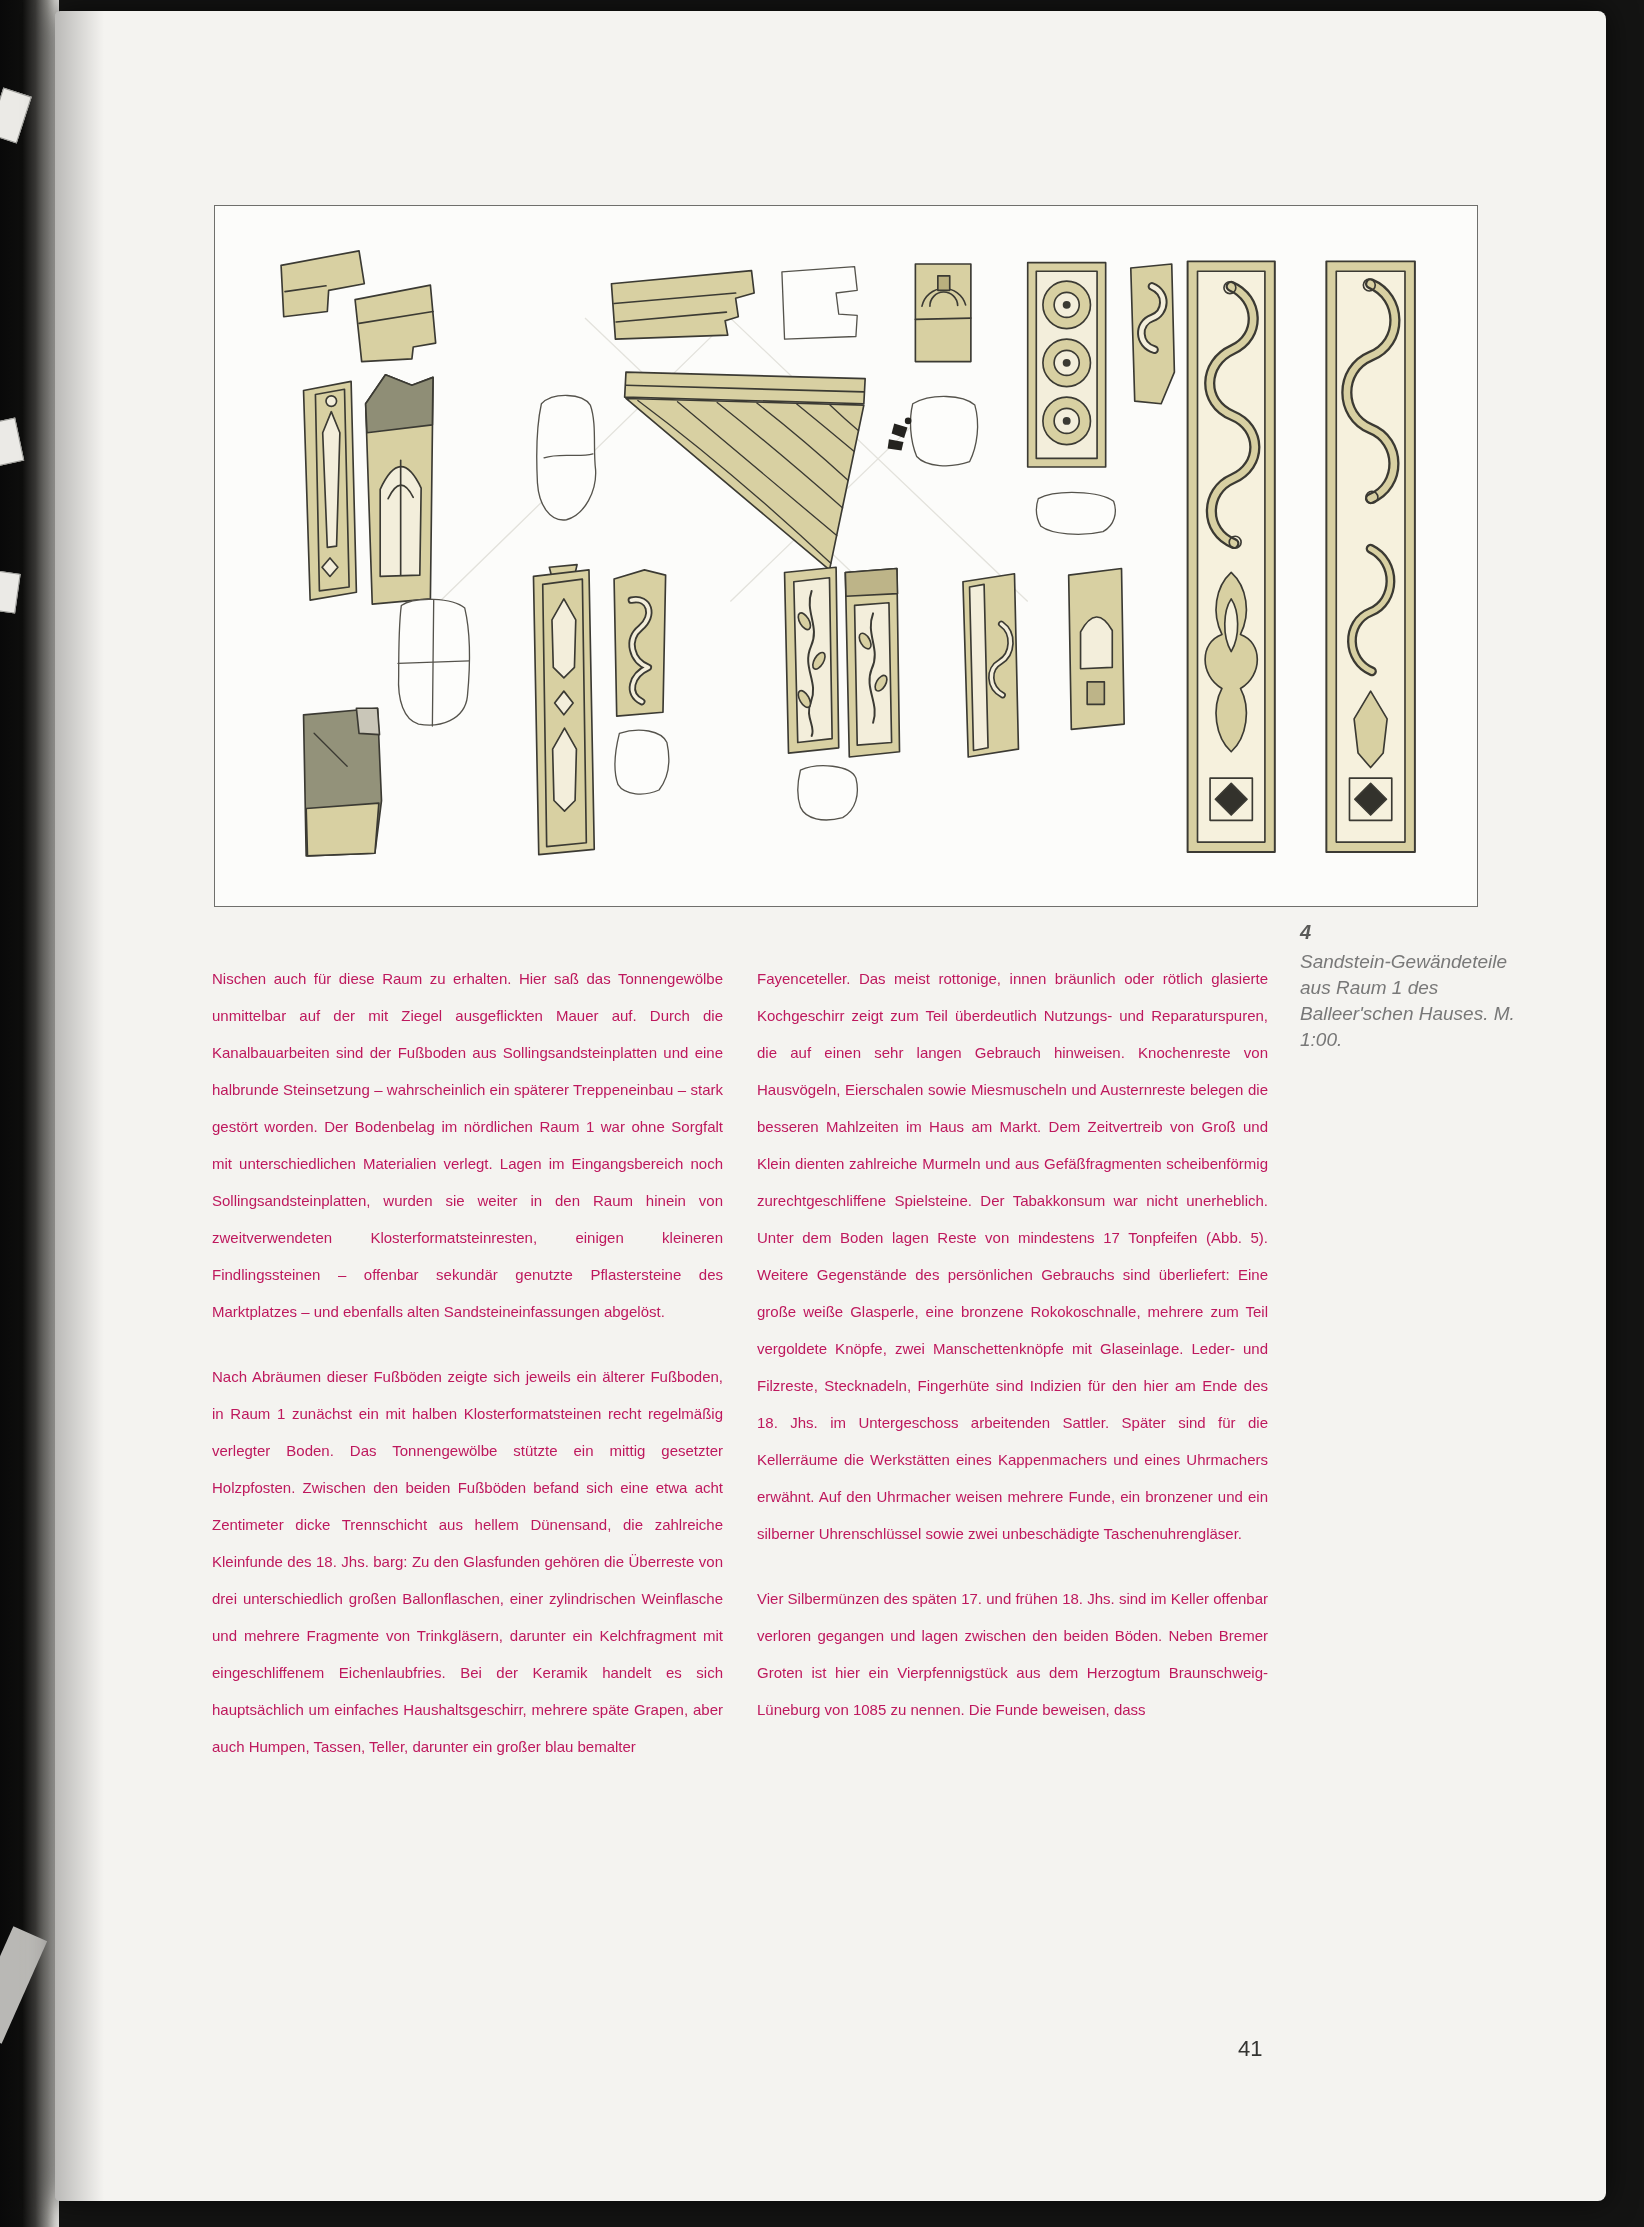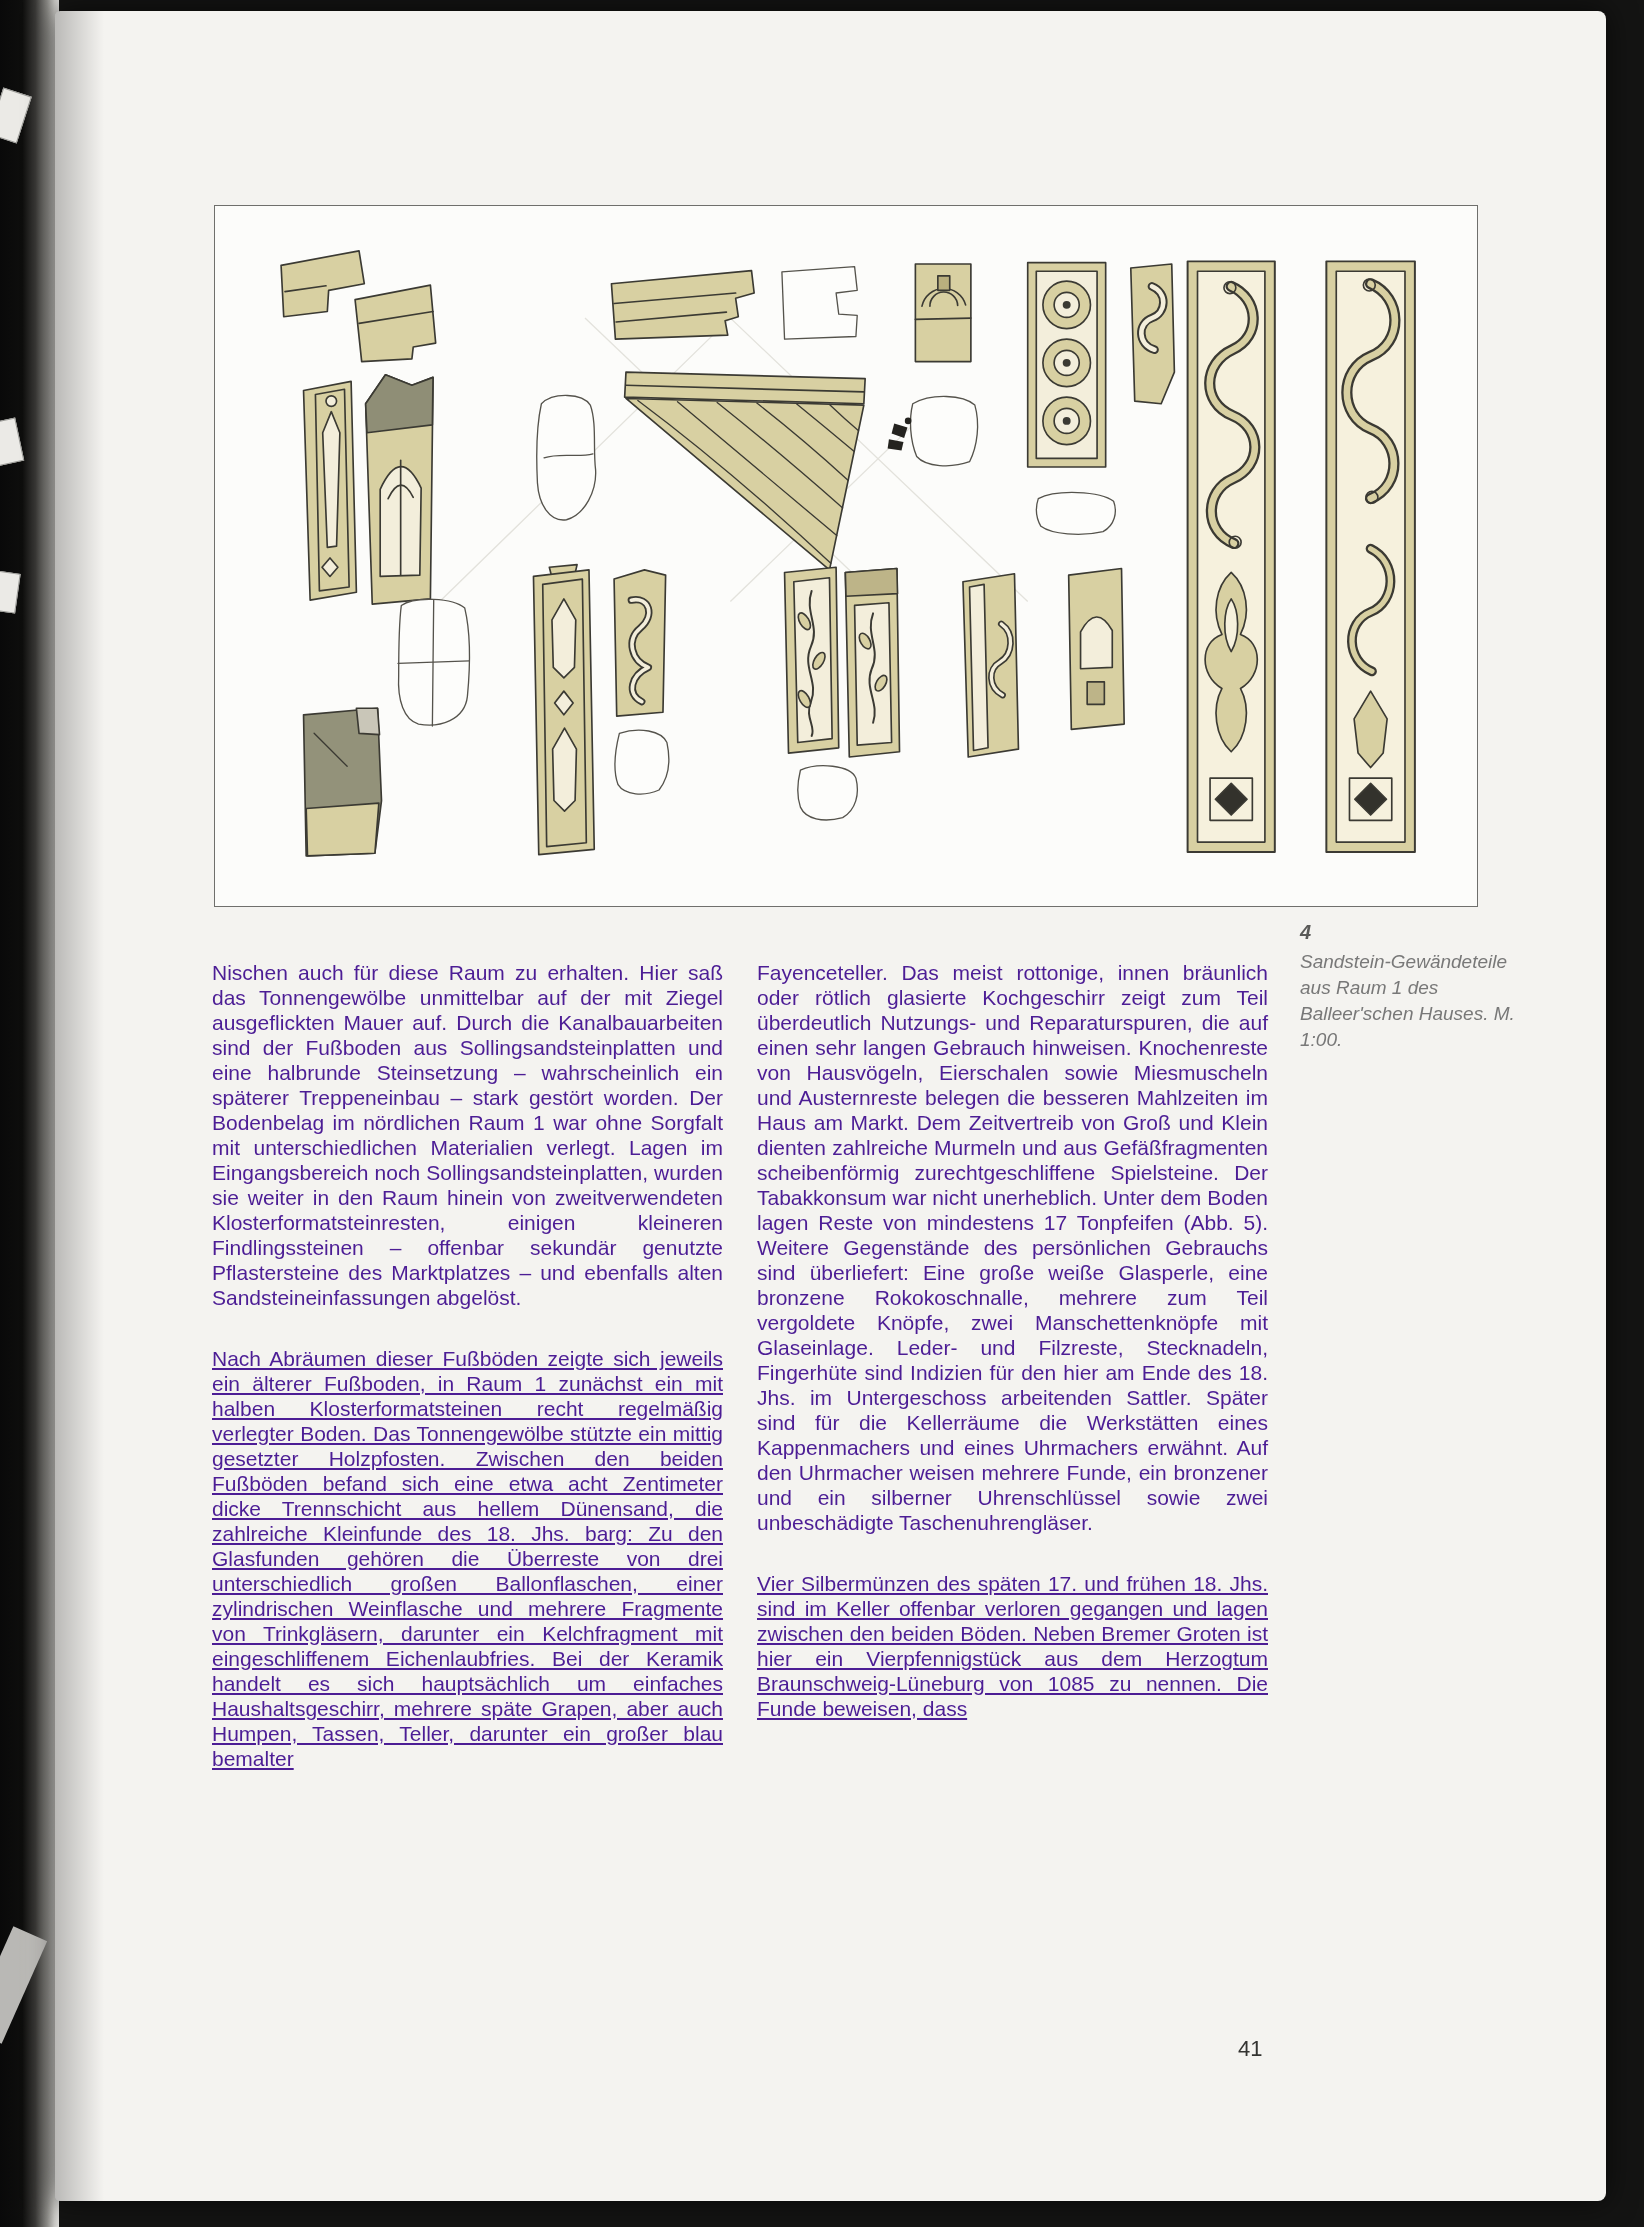--- a/index.html
+++ b/index.html
@@ -49,23 +49,23 @@
     font-style:italic; color:#787878;
     font-size:19px; line-height:26px;
   }
   .cap-num { font-weight:bold; color:#5a5a58; margin-bottom:4px; font-size:20px; }
 
   
   .text-columns {
     position:absolute; left:157px; top:949px; width:1057px;
     display:flex; gap:34px;
   }
-  .col { width:511px; font-size:21px; line-height:25px; color:#4c1d95;
+  .col { width:511px; font-size:15px; line-height:37px; color:#be185d;
          text-align:justify; hyphens:auto; }
-  .col p + p { margin-top:36px;text-decoration:underline; }
+  .col p + p { margin-top:28px; }
 
   .page-number {
     position:absolute; left:1183px; top:2025px;
     font-size:22px; color:#333331;text-align:right;
   }
 </style>
 </head>
 <body>
 
 <div class="scan">

